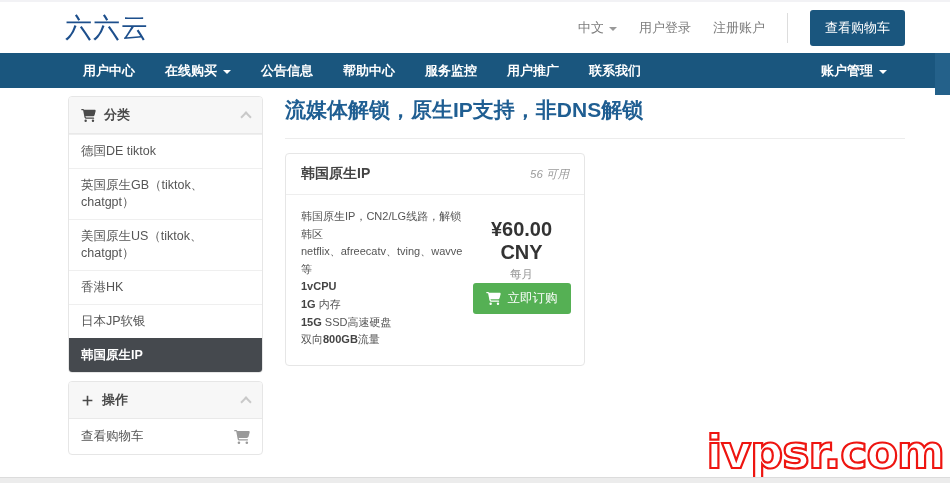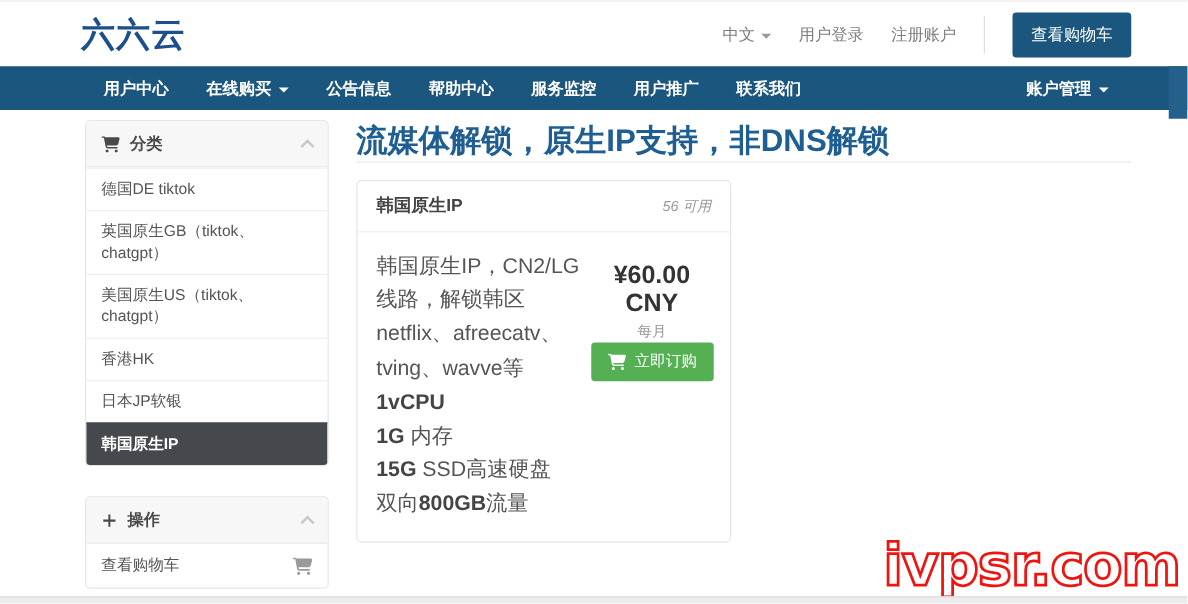--- a/index.html
+++ b/index.html
@@ -14,54 +14,54 @@
   *{margin:0;padding:0;box-sizing:border-box;}
   html,body{background:#fff;}
   body{
     width:950px;height:483px;position:relative;overflow:hidden;
     font-family:"Liberation Sans","DejaVu Sans",sans-serif;
     -webkit-font-smoothing:antialiased;
   }
   .topstrip{position:absolute;top:0;left:0;width:100%;height:2px;background:#f2f2f5;}
   
   .header{position:absolute;top:2px;left:0;width:100%;height:51px;background:#fff;display:flex;align-items:center;}
-  .logo{position:absolute;left:65px;top:8px;font-size:27px;font-weight:700;color:var(--logo-blue);letter-spacing:1px;cursor:pointer;}
+  .logo{position:absolute;left:65px;top:8px;font-size:27px;font-weight:400;color:var(--logo-blue);letter-spacing:1px;cursor:pointer;}
   .header-right{position:absolute;right:45px;top:0;height:51px;display:flex;align-items:center;gap:22px;}
   .hlink{font-size:13px;color:#7d7d7d;cursor:pointer;display:flex;align-items:center;gap:5px;}
   .vdivider{width:1px;height:30px;background:#ddd;}
   .cart-btn{background:var(--navbar-bg);color:#fff;font-size:13px;padding:9px 15px;border:none;border-radius:3px;cursor:pointer;}
   .caret{display:inline-block;width:0;height:0;border-left:4px solid transparent;border-right:4px solid transparent;border-top:4px solid #999;margin-top:2px;}
   .caret.white{border-top-color:#fff;}
   
   .navbar{position:absolute;top:53px;left:0;width:100%;height:35px;background:var(--navbar-bg);display:flex;align-items:stretch;}
   .nav-inner{display:flex;margin-left:68px;align-items:center;}
   .nav-item{color:#fff;font-size:13px;font-weight:700;padding:0 15px;display:flex;align-items:center;gap:6px;cursor:pointer;}
   .nav-right{position:absolute;right:48px;top:0;height:35px;display:flex;align-items:center;text-align:center;}
   .nav-edge{position:absolute;right:0;top:0;width:15px;height:42px;background:#24618a;}
   
   .sidebar{position:absolute;left:68px;top:96px;width:195px;}
-  .panel{border:1px solid var(--panel-border);border-radius:4px;background:#fff;overflow:hidden;margin-bottom:24px;}
+  .panel{border:1px solid var(--panel-border);border-radius:4px;background:#fff;overflow:hidden;margin-bottom:8px;}
   .panel-head{background:#f7f7f7;border-bottom:1px solid #e9e9e9;padding:9px 12px;display:flex;align-items:center;gap:8px;font-size:13px;font-weight:700;color:#4a4a4a;cursor:pointer;}
   .panel-head .spacer{flex:1;}
   .chev{width:8px;height:8px;border-left:2px solid #c9c9c9;border-top:2px solid #c9c9c9;transform:rotate(45deg);margin-top:4px;}
   .cat-item{padding:8px 12px;font-size:12.5px;color:#555;border-top:1px solid #efefef;cursor:pointer;background:#fff;}
   .cat-item:first-child{border-top:none;}
   .cat-item.active{background:var(--active-bg);color:#fff;font-weight:700;border-top-color:var(--active-bg);}
   .action-item{padding:9px 12px;font-size:12.5px;color:#555;display:flex;align-items:center;cursor:pointer;}
   .action-item .spacer{flex:1;}
   .icon-svg{display:inline-block;vertical-align:middle;}
   
   .main{position:absolute;left:285px;top:96px;width:620px;}
-  .page-title{font-size:25px;font-weight:700;color:var(--heading-blue);border-bottom:1px solid #ececec;}
+  .page-title{font-size:21px;font-weight:700;color:var(--heading-blue);padding-bottom:14px;border-bottom:1px solid #ececec;}
   .product-card{margin-top:14px;width:300px;border:1px solid var(--panel-border);border-radius:4px;background:#fff;}
   .card-head{padding:11px 15px;border-bottom:1px solid #eee;display:flex;align-items:center;}
   .prod-name{font-size:14px;font-weight:700;color:#444;}
   .qty{margin-left:auto;font-size:11.5px;color:#9a9a9a;font-style:italic;}
   .card-body{display:flex;padding:13px 12px 16px 15px;}
-  .desc{width:170px;font-size:17px;color:#555;line-height:1.6;}
+  .desc{width:170px;font-size:11px;color:#555;line-height:1.6;}
   .desc .b{font-weight:700;color:#444;}
   .price-col{flex:1;text-align:center;padding-top:10px;}
   .price{font-size:20px;font-weight:700;color:#333;}
   .cycle{font-size:11.5px;color:#979797;margin-top:3px;}
   .order-btn{margin-top:1px;background:var(--green);color:#fff;font-size:12.5px;border:none;border-radius:3px;padding:7px 13px;cursor:pointer;display:inline-flex;align-items:center;gap:7px;}
   
   .watermark{position:absolute;right:6px;bottom:8px;font-size:46px;font-weight:700;font-family:"DejaVu Sans",sans-serif;letter-spacing:-1px;color:rgba(255,255,255,0);-webkit-text-stroke:2.2px var(--red);line-height:1;}
   .footstrip{position:absolute;bottom:0;left:0;width:100%;height:6px;background:#ececec;border-top:1px solid #dcdcdc;}
 </style>
 </head>

